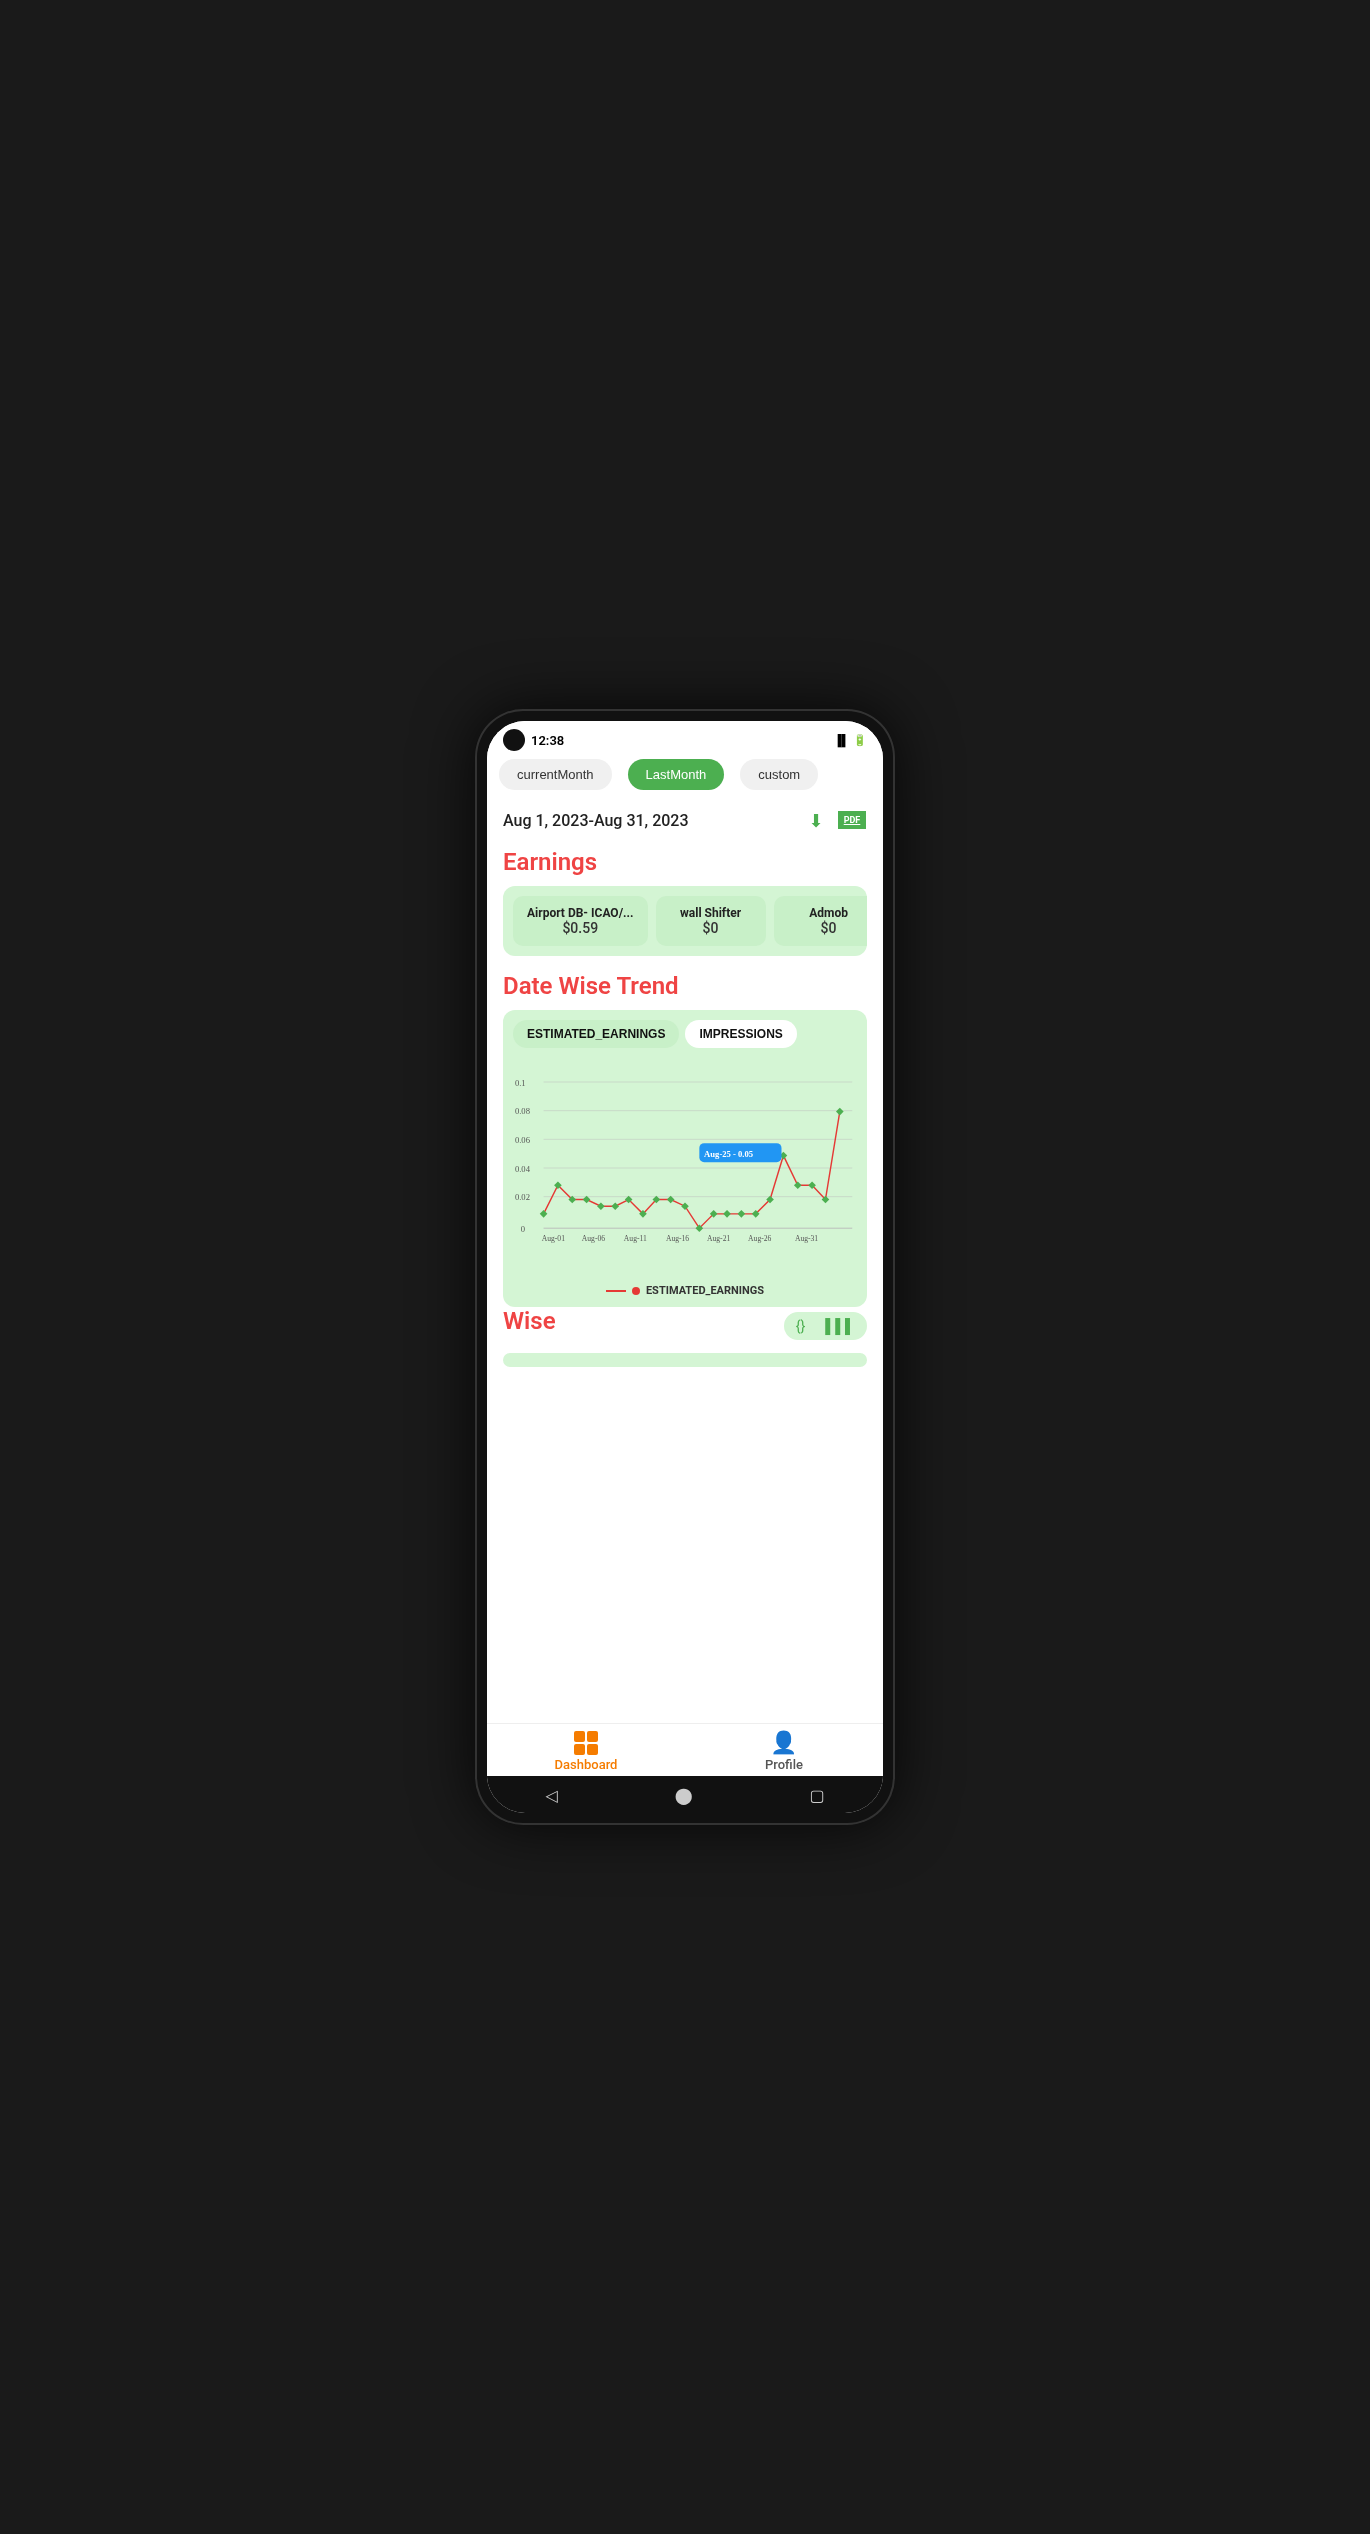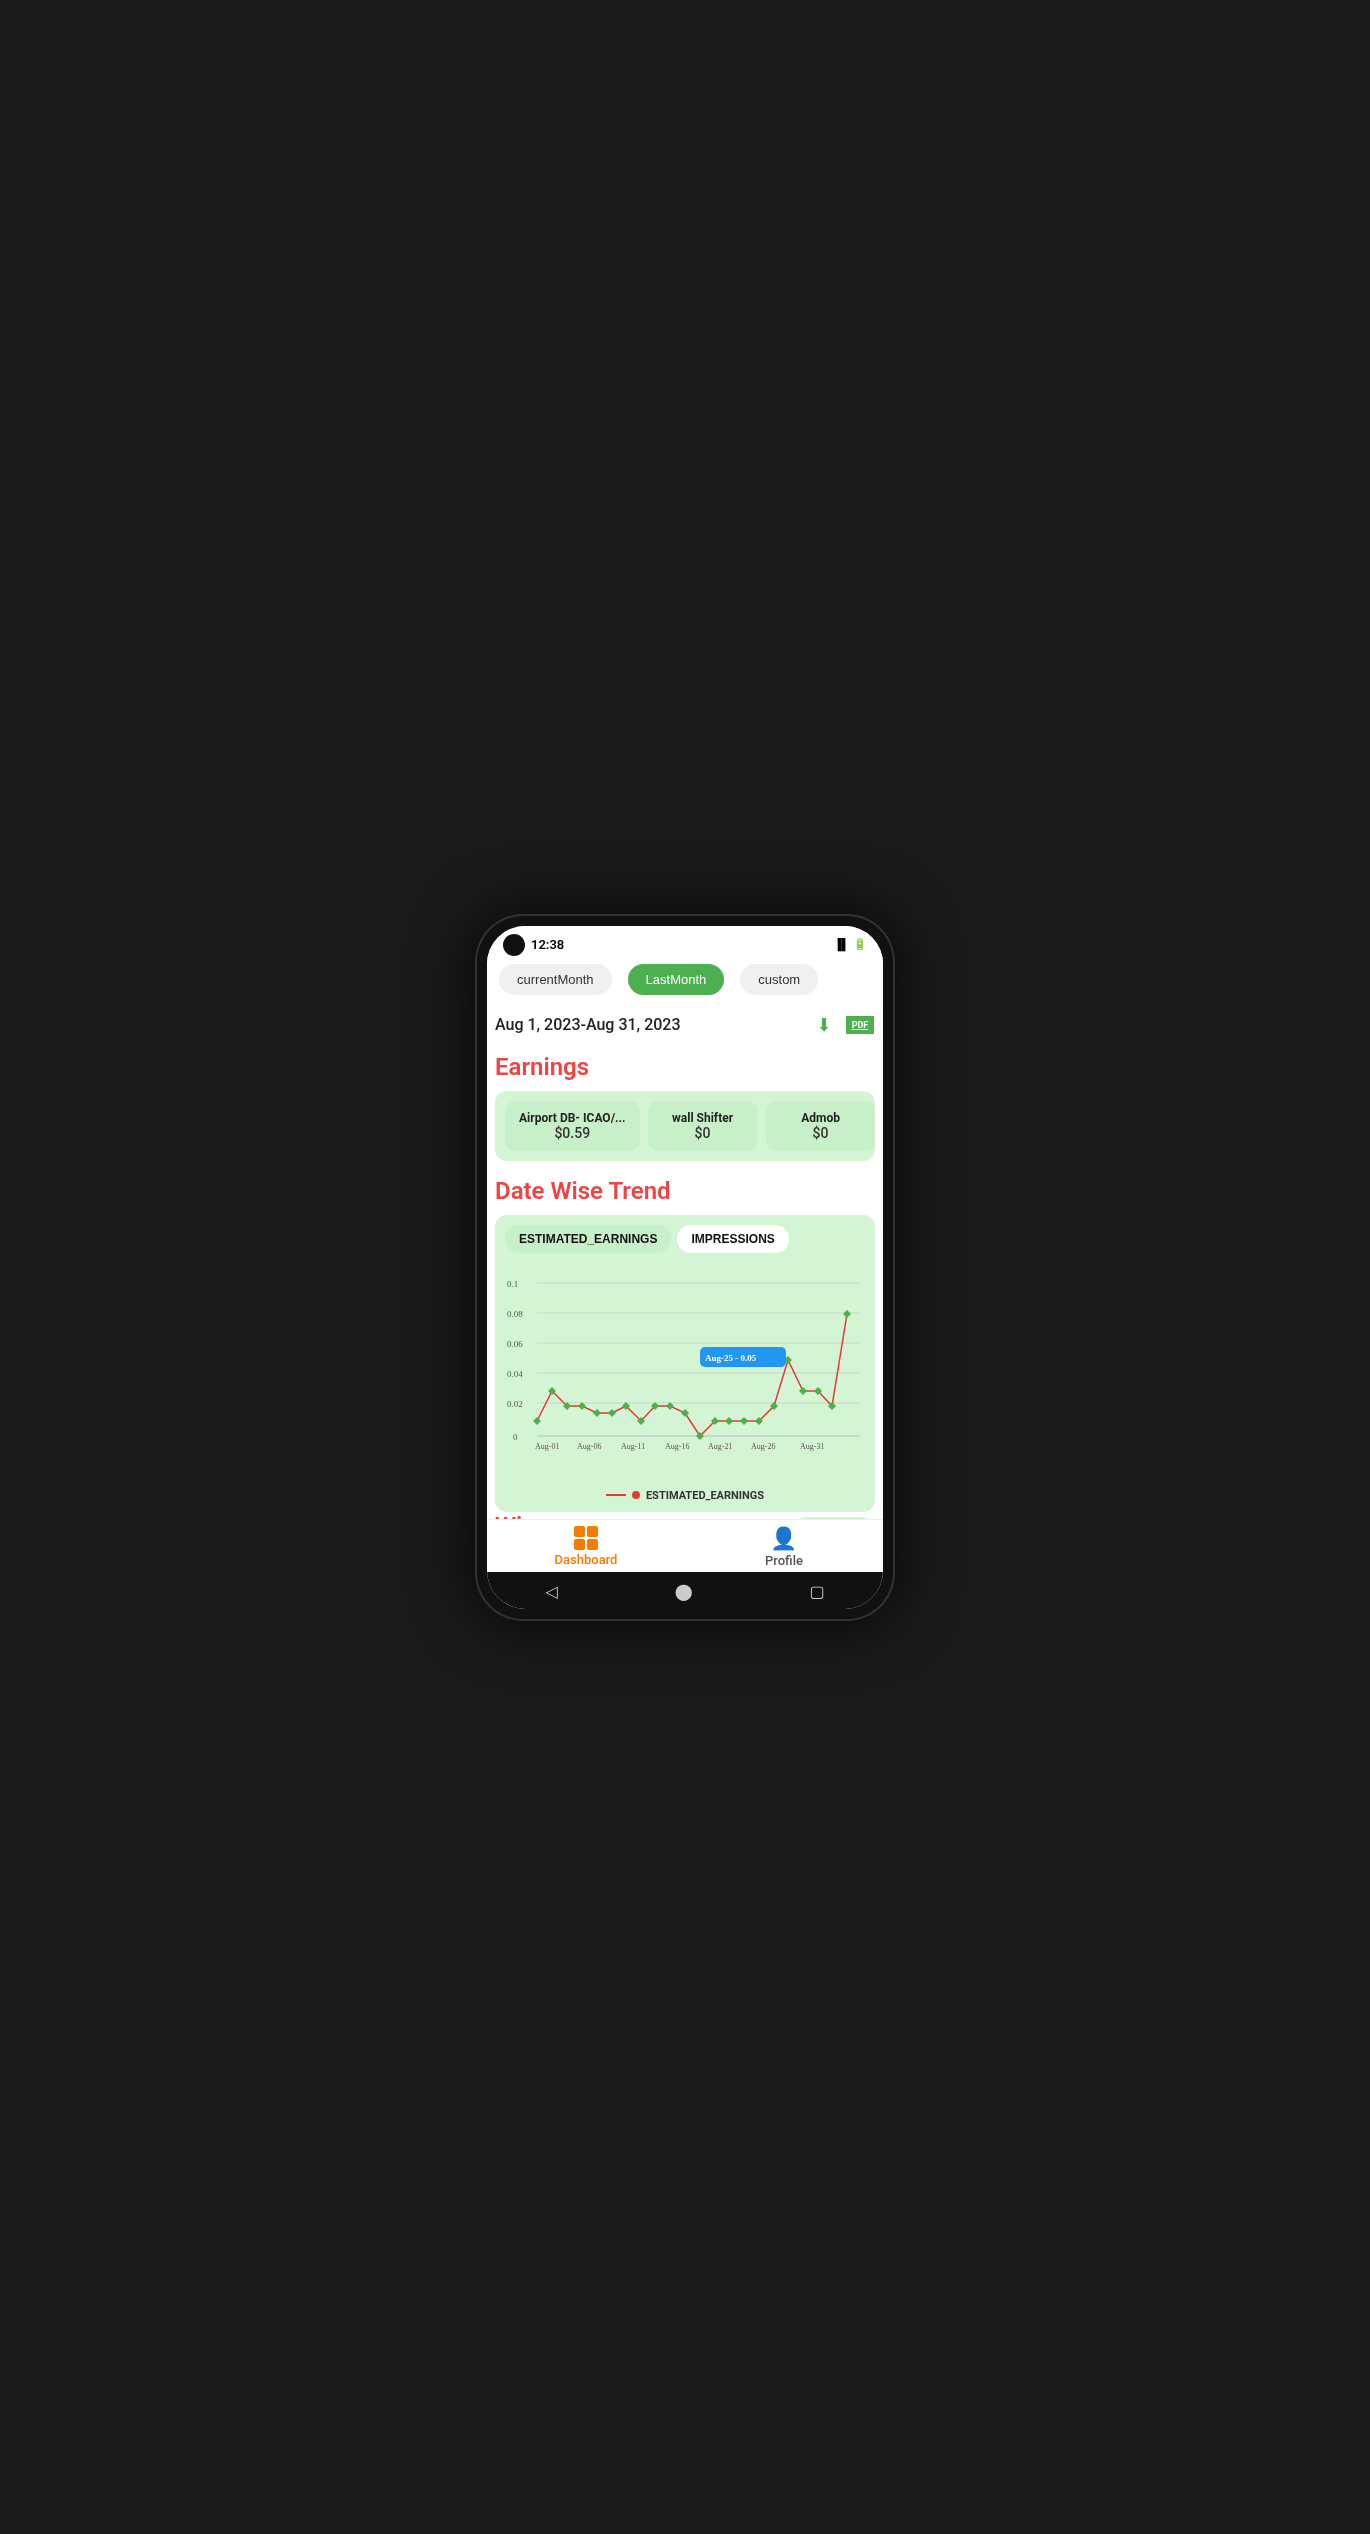--- a/index.html
+++ b/index.html
@@ -6,21 +6,21 @@
     body {
       background: #1a1a1a;
       display: flex;
       justify-content: center;
       align-items: center;
       min-height: 100vh;
       font-family: 'Roboto', Arial, sans-serif;
     }
     .phone-frame {
       width: 420px;
-      height: 707px;
+      height: 1116px;
       background: #111;
       border-radius: 48px;
       padding: 12px;
       box-shadow: 0 0 60px rgba(0,0,0,0.8), inset 0 0 0 2px #333;
       position: relative;
     }
     .phone-screen {
       width: 100%;
       height: 100%;
       background: #fff;
@@ -82,21 +82,21 @@
     }
     .tab-btn.inactive {
       background: #f0f0f0;
       color: #333;
     }
 
     
     .main-content {
       flex: 1;
       overflow-y: auto;
-      padding: 12px 8px;
+      padding: 12px 16px;
       background: #fff;
     }
     .main-content::-webkit-scrollbar { display: none; }
 
     
     .date-range-row {
       display: flex;
       justify-content: space-between;
       align-items: center;
       margin-bottom: 14px;

